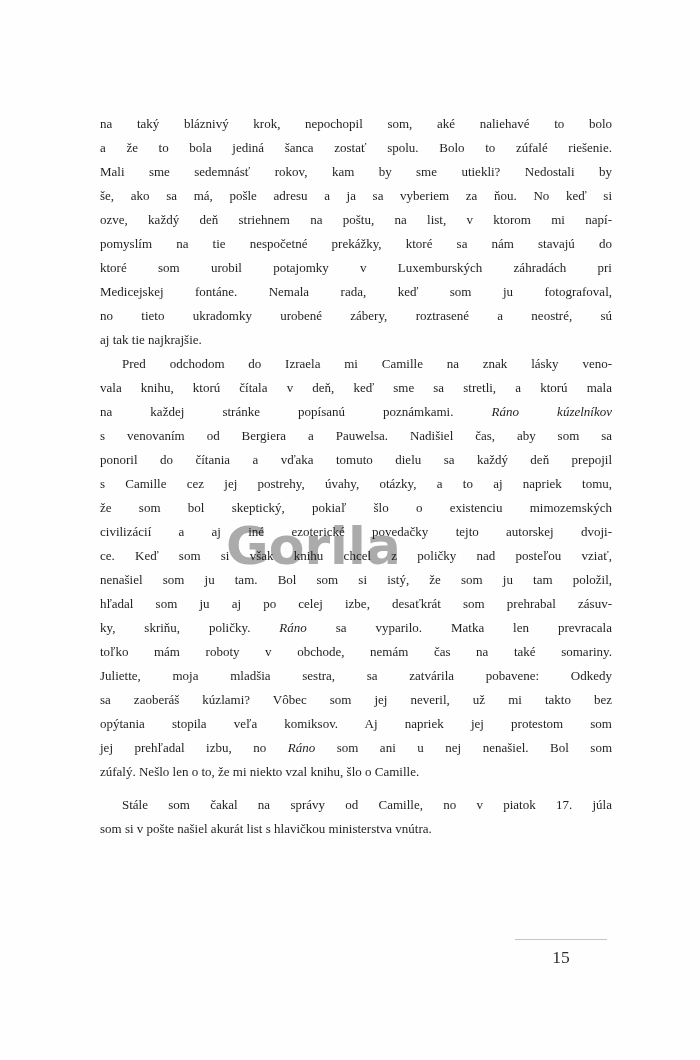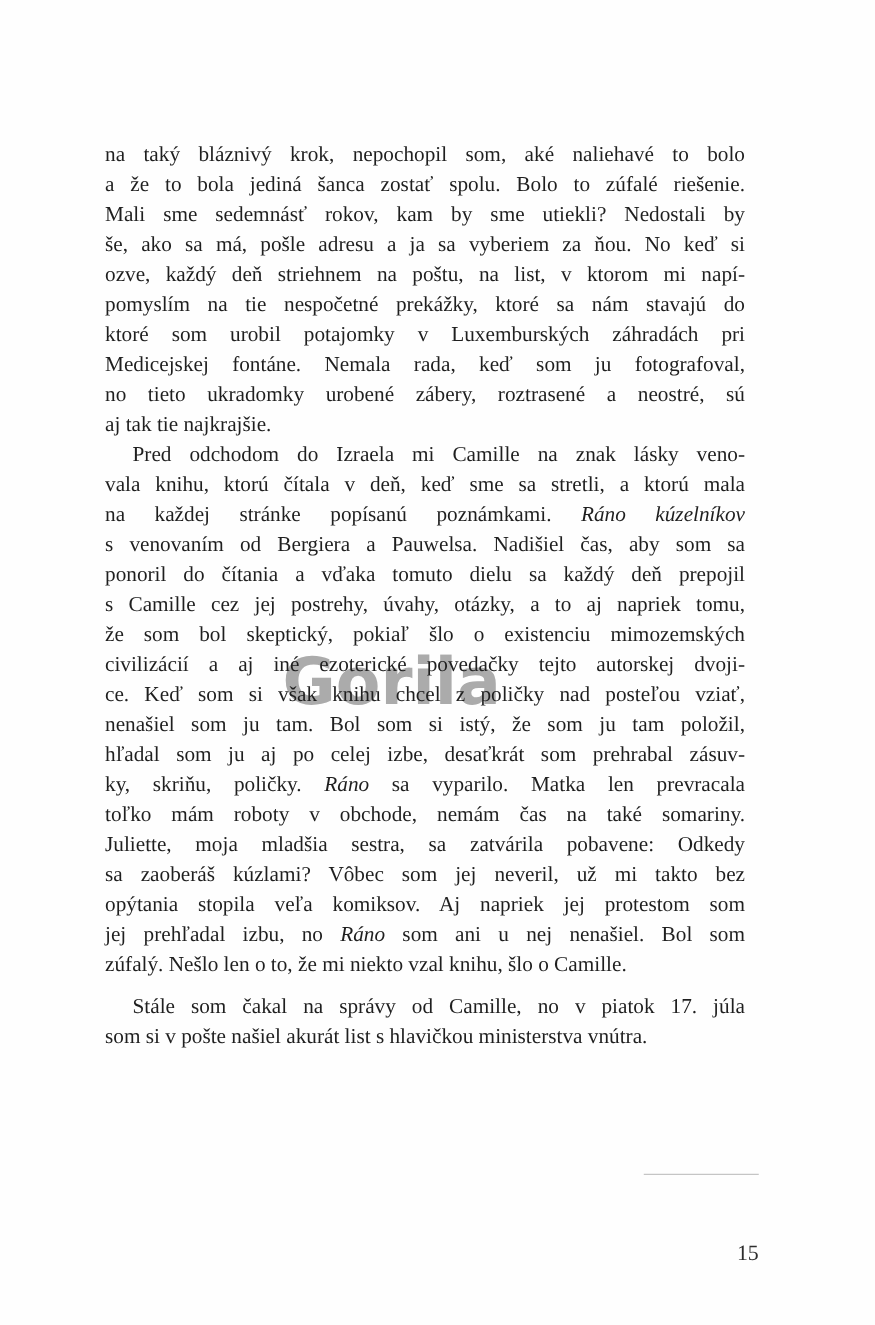--- a/index.html
+++ b/index.html
@@ -28,24 +28,24 @@
     font-weight: bold;
     font-size: 52px;
     line-height: 74px;
     letter-spacing: 0px;
     color: #ababab;
     z-index: 0;
     user-select: none;
   }
   .text-block {
     position: absolute;
-    left: 84px;
+    left: 100px;
     top: 112px;
     width: 512px;
-    font-size: 17px;
+    font-size: 13px;
     line-height: 24px;
     z-index: 1;
   }
   .line {
     text-align: justify;
     text-align-last: justify;
   }
   .line.last {
     text-align-last: left;
   }
@@ -60,23 +60,23 @@
     left: 515px;
     top: 939px;
     width: 92px;
     height: 1px;
     background: #c5c5c5;
     z-index: 1;
   }
   .page-number {
     position: absolute;
     left: 515px;
-    top: 992px;
+    top: 947px;
     width: 92px;
-    text-align: right;
+    text-align: center;
     font-size: 17.5px;
     line-height: 20px;
     color: #2e2e2e;
     z-index: 1;
   }
 </style>
 </head>
 <body>
 
 <div class="book-page">

